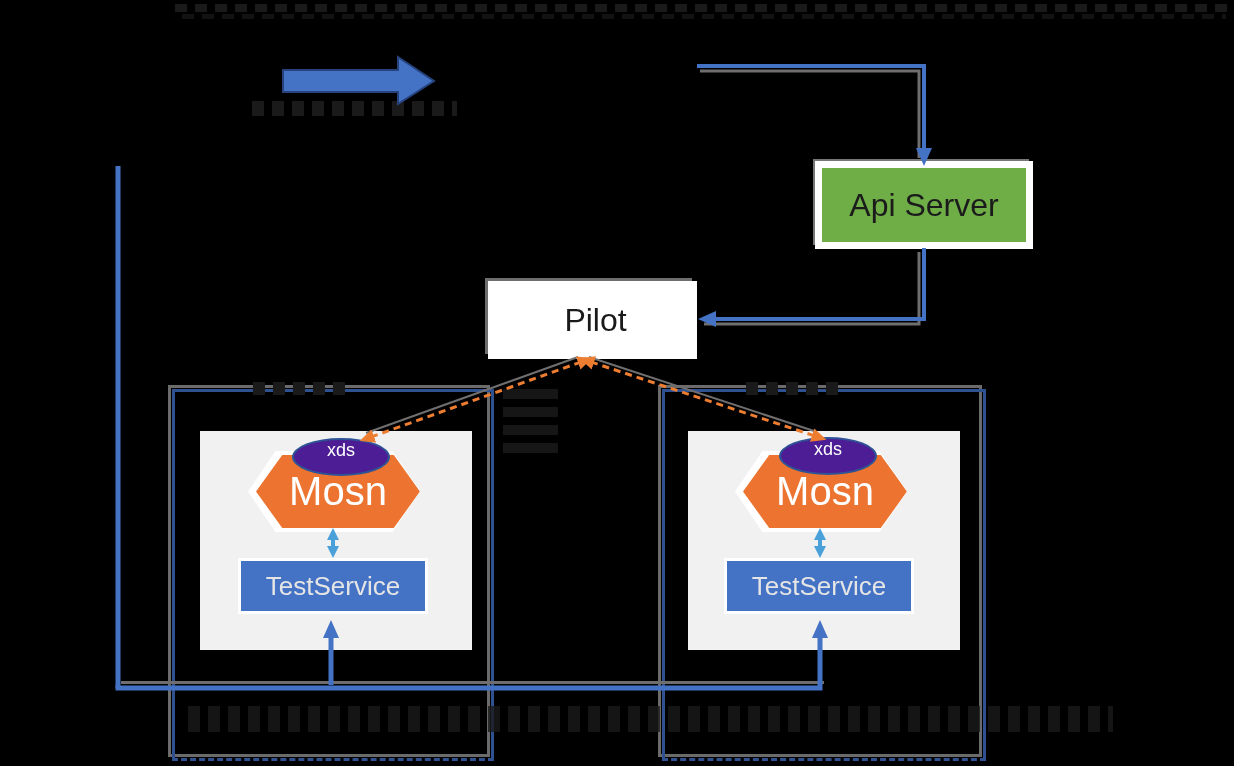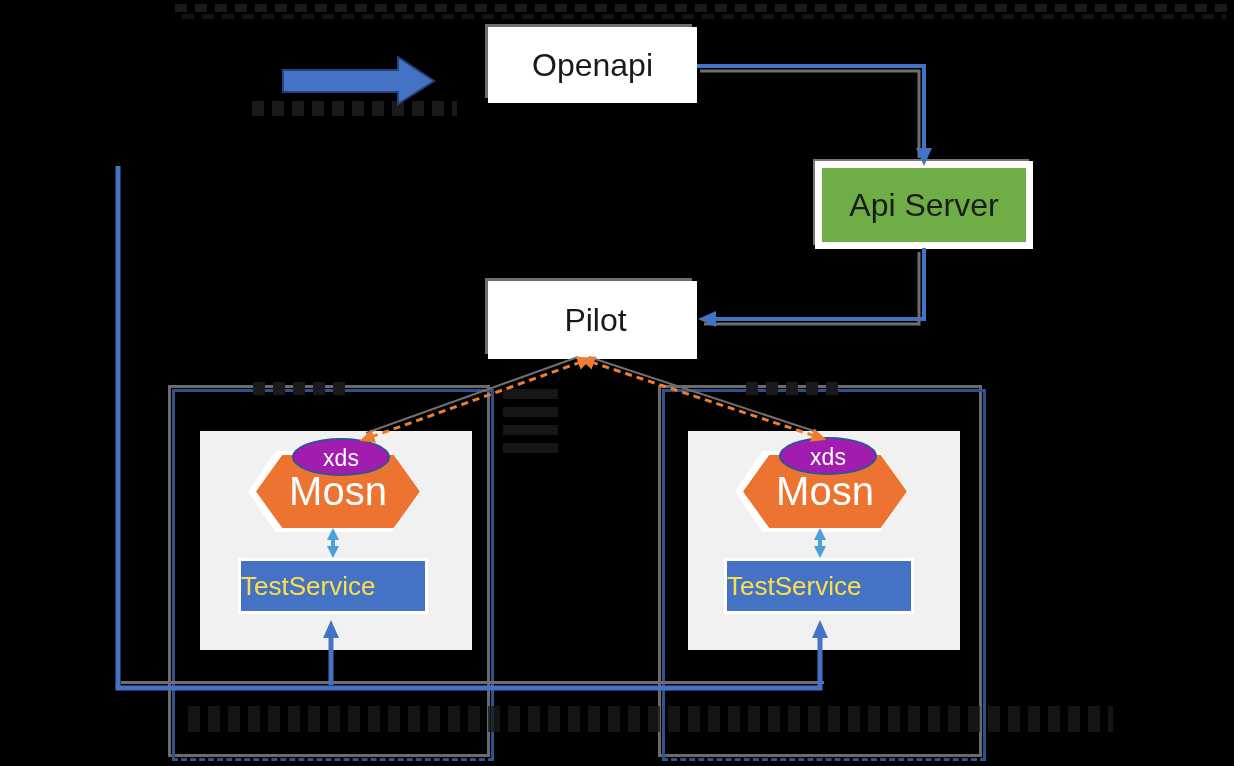--- a/index.html
+++ b/index.html
@@ -54,30 +54,30 @@
     position:absolute;left:8px;top:4px;width:164px;height:73px;background:#ec7430;
     clip-path:polygon(0 50%,16% 0,84% 0,100% 50%,84% 100%,16% 100%);
     display:flex;align-items:center;justify-content:center;
     color:#fff;font-size:40px;
   }
   .hex1{left:248px;top:451px;}
   .hex2{left:735px;top:451px;}
   
   .xds{
     z-index:9;width:98px;height:38px;border-radius:50%;
-    background:#a21caf;border:2px solid #2f5496;box-sizing:border-box;
-    display:flex;align-items:flex-end;justify-content:center;
-    color:#fff;font-size:23px;padding-bottom:2px;
+    background:#4c1d95;border:2px solid #2f5496;box-sizing:border-box;
+    display:flex;align-items:flex-start;justify-content:center;
+    color:#fff;font-size:18px;padding-bottom:2px;
   }
   .xds1{left:292px;top:438px;}
   .xds2{left:779px;top:437px;}
   
   .svc{
     z-index:9;background:#4472c4;border:3px solid #fff;box-sizing:border-box;
-    display:flex;align-items:center;justify-content:flex-start;color:#fde047;font-size:26px;
+    display:flex;align-items:center;justify-content:center;color:#e5e5e5;font-size:26px;
   }
   .svc1{left:238px;top:558px;width:190px;height:56px;}
   .svc2{left:724px;top:558px;width:190px;height:56px;}
   
   #wires{position:absolute;left:0;top:0;z-index:20;pointer-events:none;}
 </style>
 </head>
 <body>
 
 <div id="canvas">
@@ -91,23 +91,20 @@
   <div class="smudge" style="left:188px;top:706px;width:925px;height:26px;opacity:.8;"></div>
 
   <div class="abs pod-gray pod1g"></div>
   <div class="abs pod-blue pod1b"></div>
   <div class="abs pod-gray pod2g"></div>
   <div class="abs pod-blue pod2b"></div>
   <div class="abs panel panel1"></div>
   <div class="abs panel panel2"></div>
 
 
-  <div class="abs wbox openapi">
-    <span>Openapi</span>
-  </div>
 
   <div class="abs apiserver">
     <span>Api Server</span>
   </div>
 
   <div class="abs wbox pilot">
     <span>Pilot</span>
   </div>
 
   <div class="abs hexo hex1">

